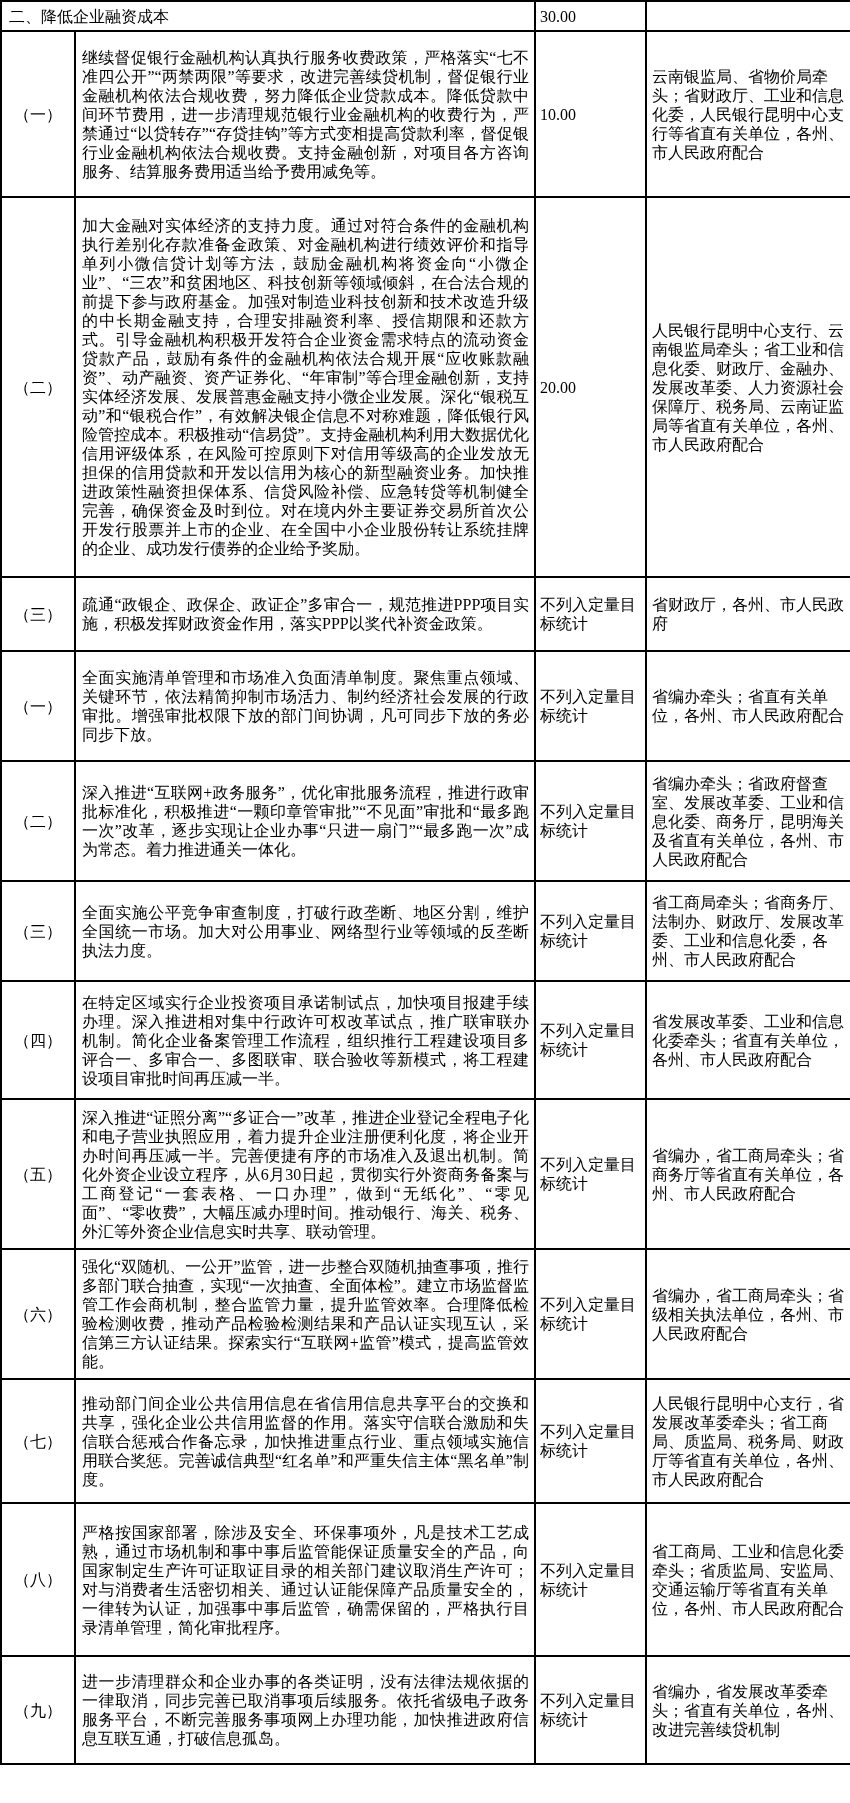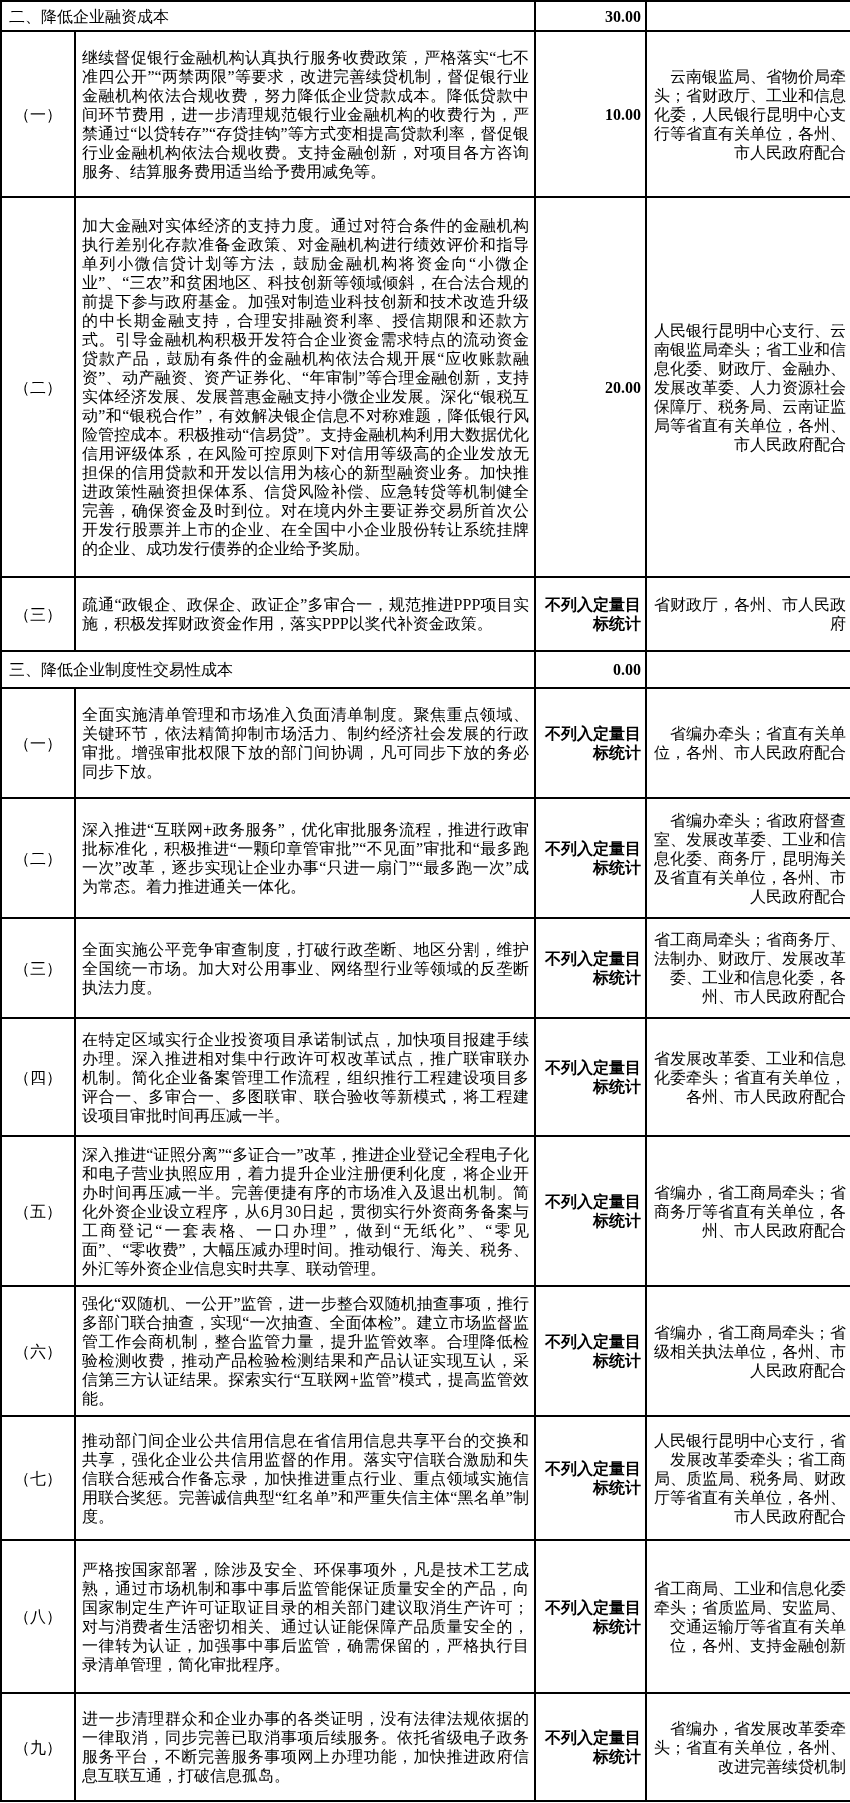--- a/index.html
+++ b/index.html
@@ -6,22 +6,22 @@
   body{font-family:"Liberation Serif", serif;color:#000;}
   .doc-table{width:850px;border-collapse:collapse;table-layout:fixed;background:#fff;}
   .doc-table td{border:2px solid #000;vertical-align:middle;font-size:16px;line-height:19px;overflow:hidden;}
   col.c-label{width:74px;}
   col.c-measure{width:460px;}
   col.c-value{width:111px;}
   col.c-resp{width:205px;}
   td.label{text-align:center;padding:1px;}
   td.measure{text-align:justify;word-break:break-all;padding:2px 5px 2px 6px;}
   td.sec{text-align:left;padding:2px 4px 2px 7px;word-break:break-all;}
-  td.val{text-align:right;word-break:break-all;padding:1px 4px;font-weight:bold;}
-  td.resp{text-align:right;word-break:break-all;padding:2px 4px 2px 5px;vertical-align:middle;border-radius:31px;}
+  td.val{text-align:left;word-break:break-all;padding:1px 4px;}
+  td.resp{text-align:left;word-break:break-all;padding:2px 4px 2px 5px;vertical-align:middle;border-radius:31px;}
 </style>
 </head>
 <body>
 
 <table class="doc-table">
   <colgroup>
     <col class="c-label">
       <col class="c-measure">
       <col class="c-value">
       <col class="c-resp">
@@ -48,25 +48,20 @@
       <td class="resp">人民银行昆明中心支行、云南银监局牵头；省工业和信息化委、财政厅、金融办、发展改革委、人力资源社会保障厅、税务局、云南证监局等省直有关单位，各州、市人民政府配合</td>
     </tr>
 
     <tr style="height:74px;">
       <td class="label">（三）</td>
       <td class="measure">疏通“政银企、政保企、政证企”多审合一，规范推进PPP项目实施，积极发挥财政资金作用，落实PPP以奖代补资金政策。</td>
       <td class="val">不列入定量目标统计</td>
       <td class="resp">省财政厅，各州、市人民政府</td>
     </tr>
 
-    <tr style="height:37px;">
-      <td colspan="2" class="sec">三、降低企业制度性交易性成本</td>
-      <td class="val">0.00</td>
-      <td class="resp"></td>
-    </tr>
 
     <tr style="height:110px;">
       <td class="label">（一）</td>
       <td class="measure">全面实施清单管理和市场准入负面清单制度。聚焦重点领域、关键环节，依法精简抑制市场活力、制约经济社会发展的行政审批。增强审批权限下放的部门间协调，凡可同步下放的务必同步下放。</td>
       <td class="val">不列入定量目标统计</td>
       <td class="resp">省编办牵头；省直有关单位，各州、市人民政府配合</td>
     </tr>
 
     <tr style="height:120px;">
       <td class="label">（二）</td>
@@ -107,21 +102,21 @@
       <td class="label">（七）</td>
       <td class="measure">推动部门间企业公共信用信息在省信用信息共享平台的交换和共享，强化企业公共信用监督的作用。落实守信联合激励和失信联合惩戒合作备忘录，加快推进重点行业、重点领域实施信用联合奖惩。完善诚信典型“红名单”和严重失信主体“黑名单”制度。</td>
       <td class="val">不列入定量目标统计</td>
       <td class="resp">人民银行昆明中心支行，省发展改革委牵头；省工商局、质监局、税务局、财政厅等省直有关单位，各州、市人民政府配合</td>
     </tr>
 
     <tr style="height:153px;">
       <td class="label">（八）</td>
       <td class="measure">严格按国家部署，除涉及安全、环保事项外，凡是技术工艺成熟，通过市场机制和事中事后监管能保证质量安全的产品，向国家制定生产许可证取证目录的相关部门建议取消生产许可；对与消费者生活密切相关、通过认证能保障产品质量安全的，一律转为认证，加强事中事后监管，确需保留的，严格执行目录清单管理，简化审批程序。</td>
       <td class="val">不列入定量目标统计</td>
-      <td class="resp">省工商局、工业和信息化委牵头；省质监局、安监局、交通运输厅等省直有关单位，各州、支持金融创新</td>
+      <td class="resp">省工商局、工业和信息化委牵头；省质监局、安监局、交通运输厅等省直有关单位，各州、市人民政府配合</td>
     </tr>
 
     <tr style="height:108px;">
       <td class="label">（九）</td>
       <td class="measure">进一步清理群众和企业办事的各类证明，没有法律法规依据的一律取消，同步完善已取消事项后续服务。依托省级电子政务服务平台，不断完善服务事项网上办理功能，加快推进政府信息互联互通，打破信息孤岛。</td>
       <td class="val">不列入定量目标统计</td>
       <td class="resp">省编办，省发展改革委牵头；省直有关单位，各州、改进完善续贷机制</td>
     </tr>
 
   </tbody>

